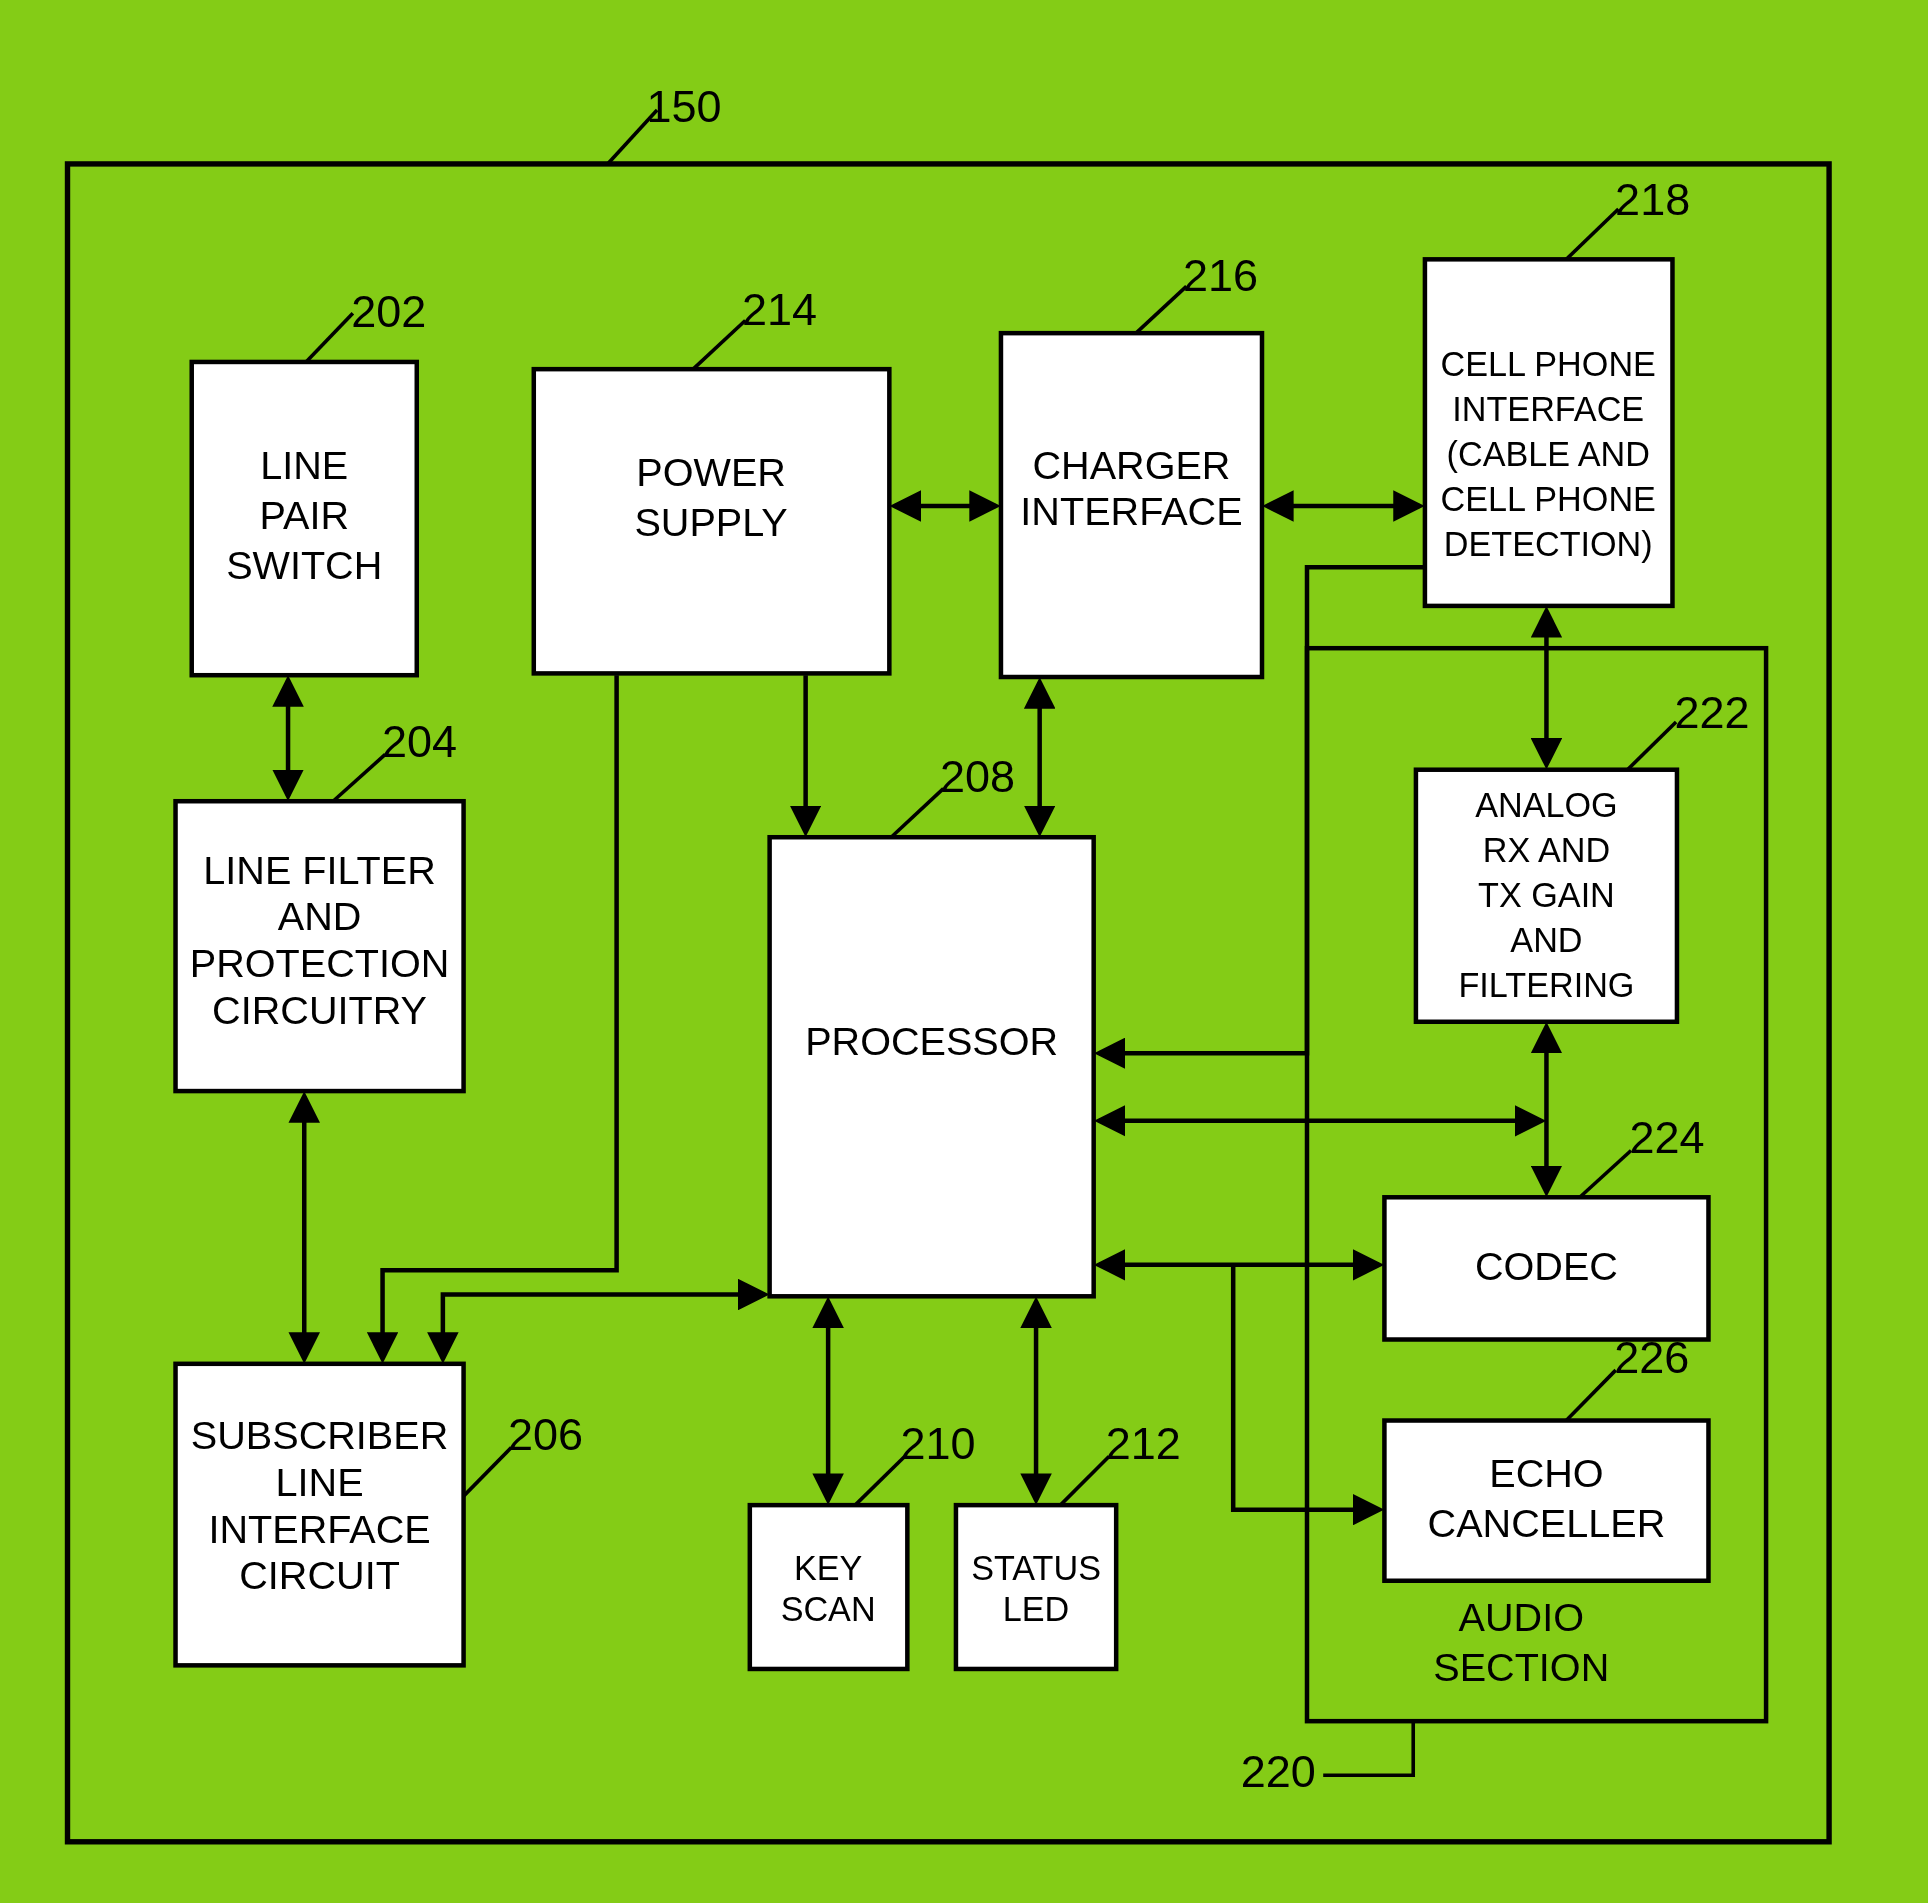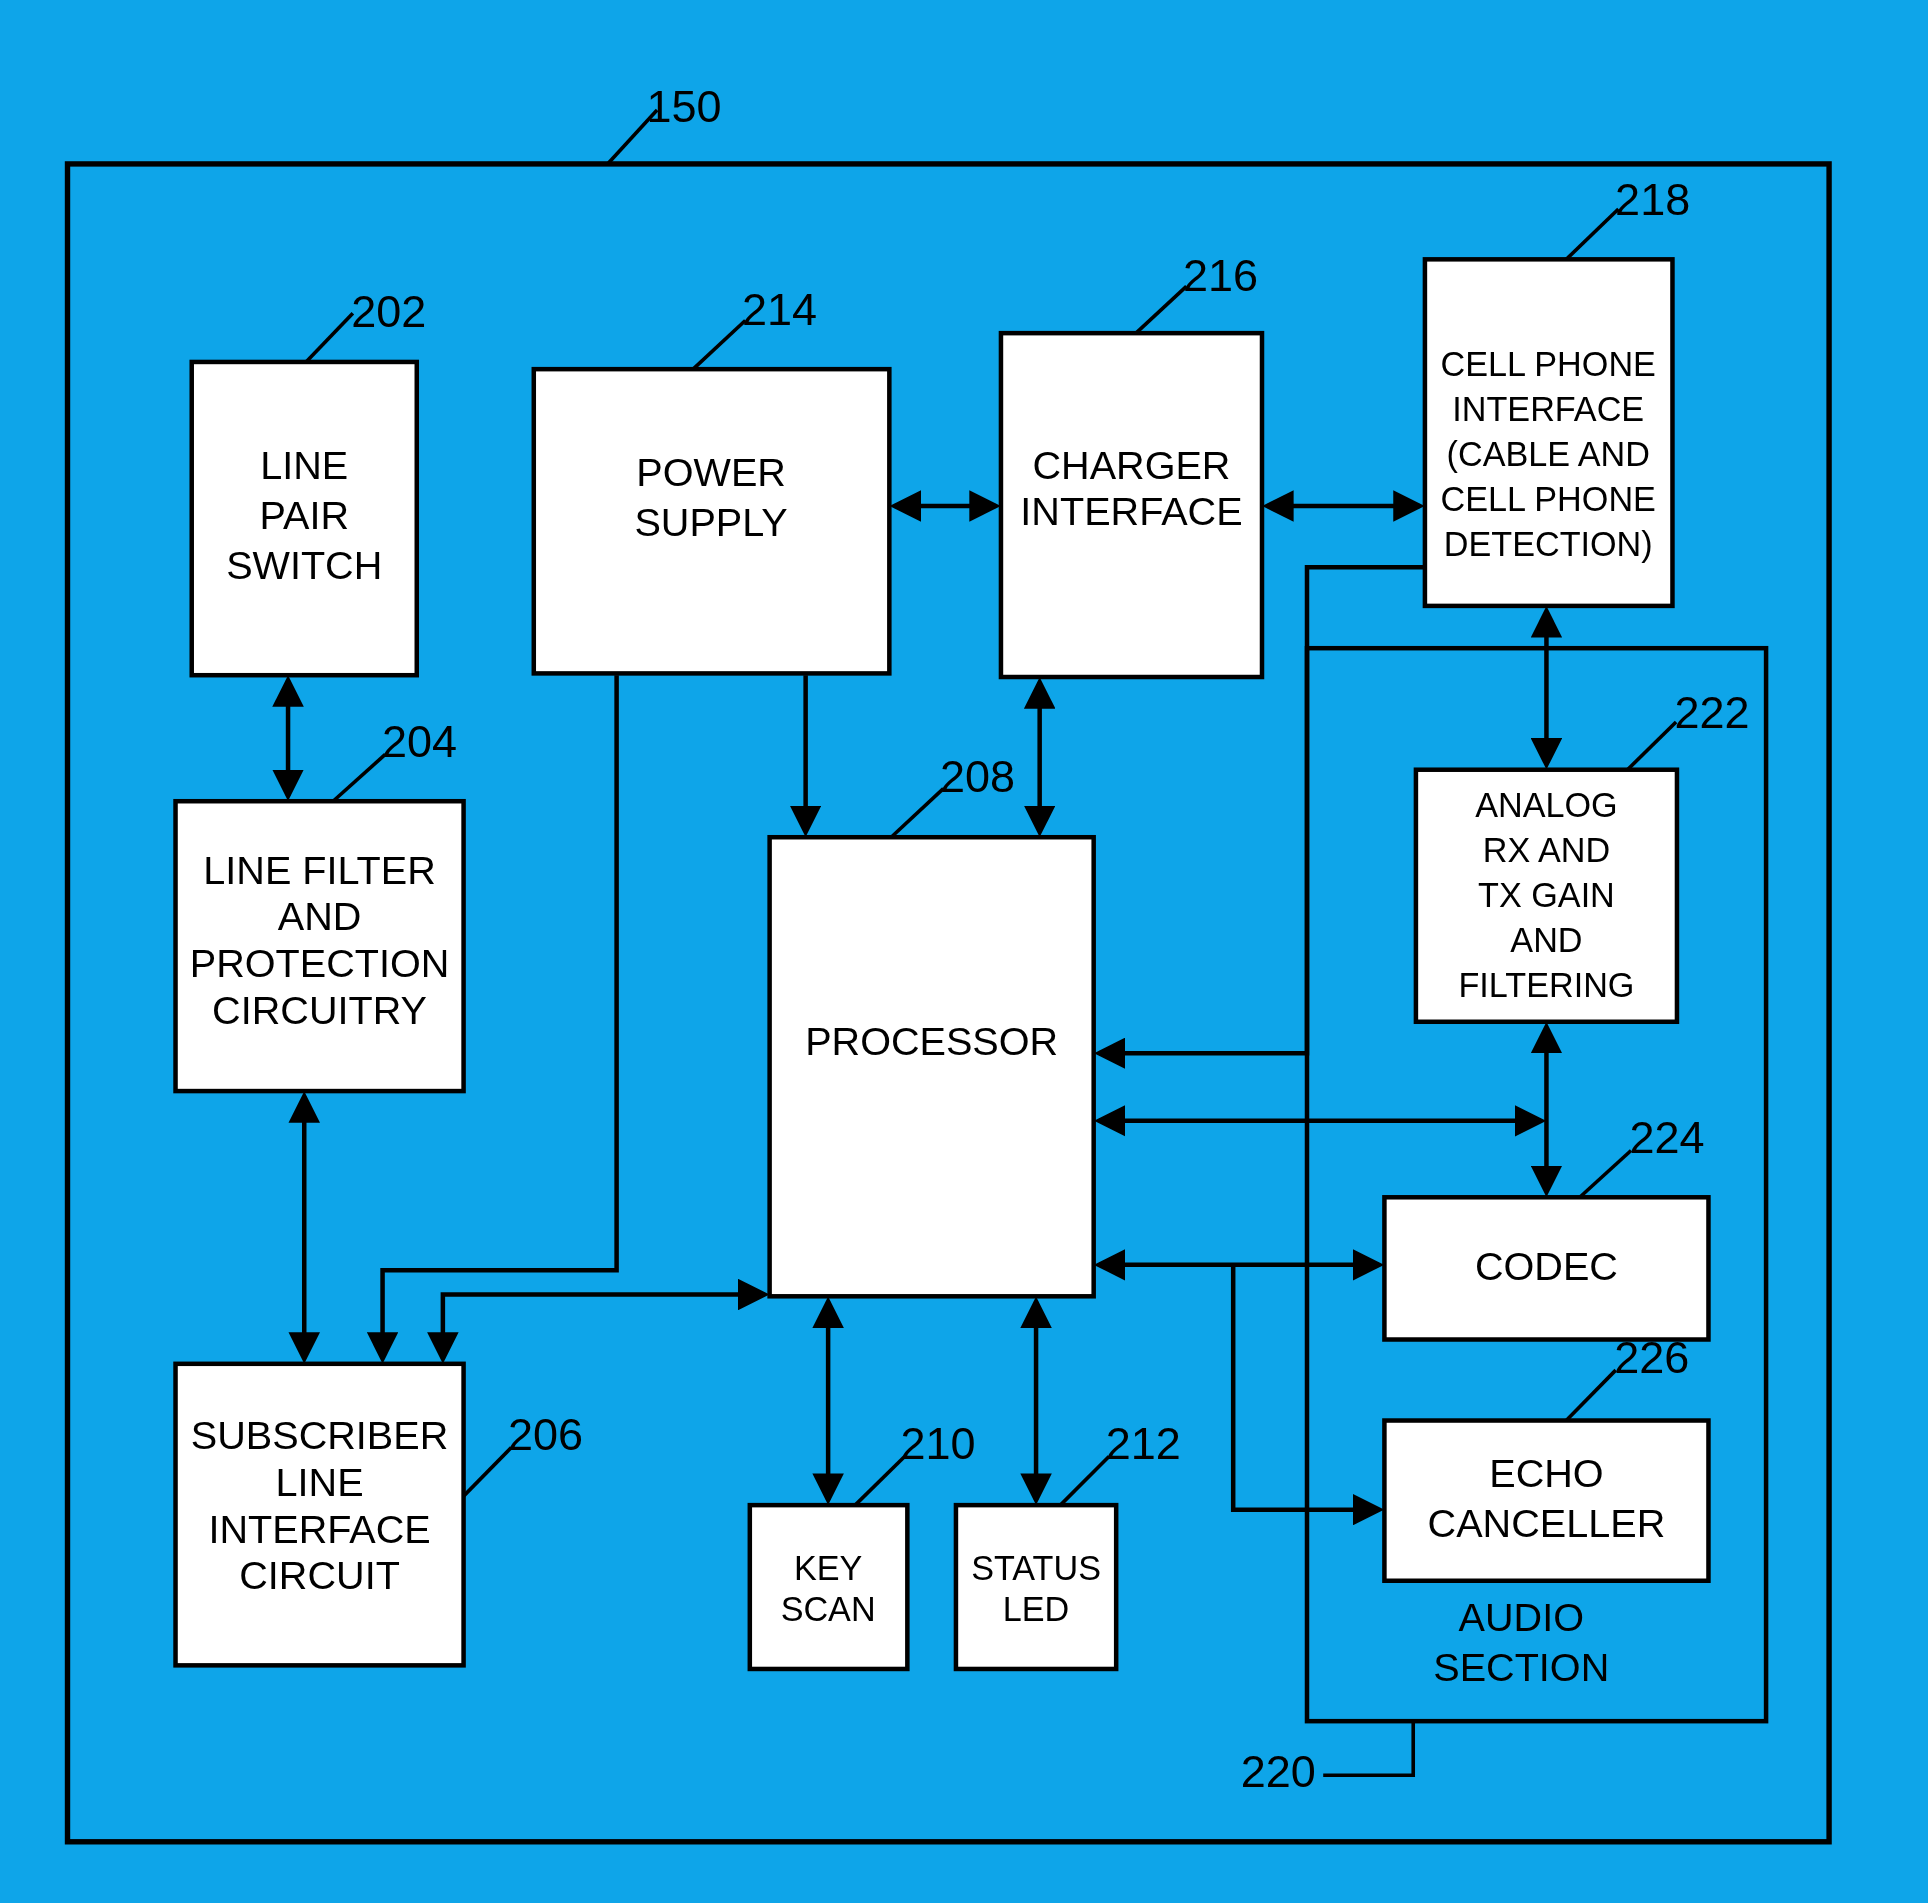--- a/index.html
+++ b/index.html
@@ -7,21 +7,21 @@
     padding: 0;
     background: #ffffff;
   }
   body {
     font-family: "Liberation Sans", sans-serif;
   }
   #figure-root {
     position: relative;
     width: 1929px;
     height: 1904px;
-    background: #0ea5e9;
+    background: #84cc16;
     overflow: hidden;
   }
   svg#diagram {
     position: absolute;
     top: 0;
     left: 0;
     width: 1929px;
     height: 1904px;
   }
   .blk-rect {

